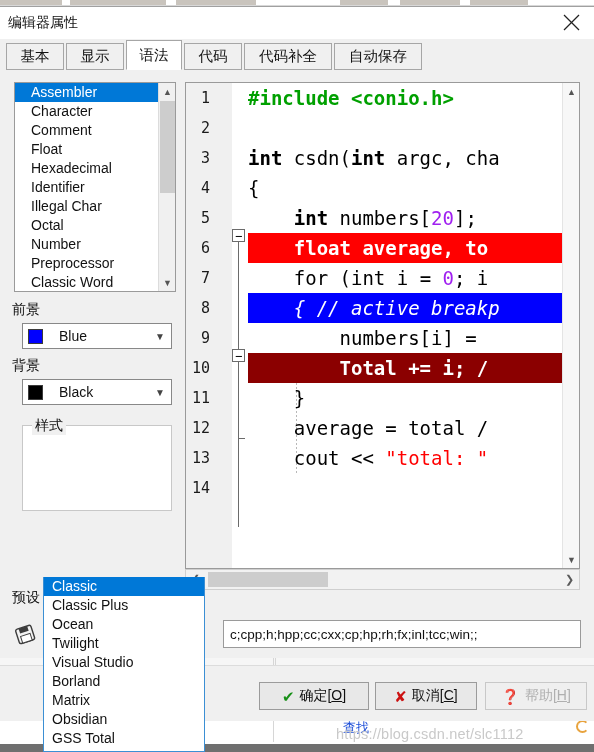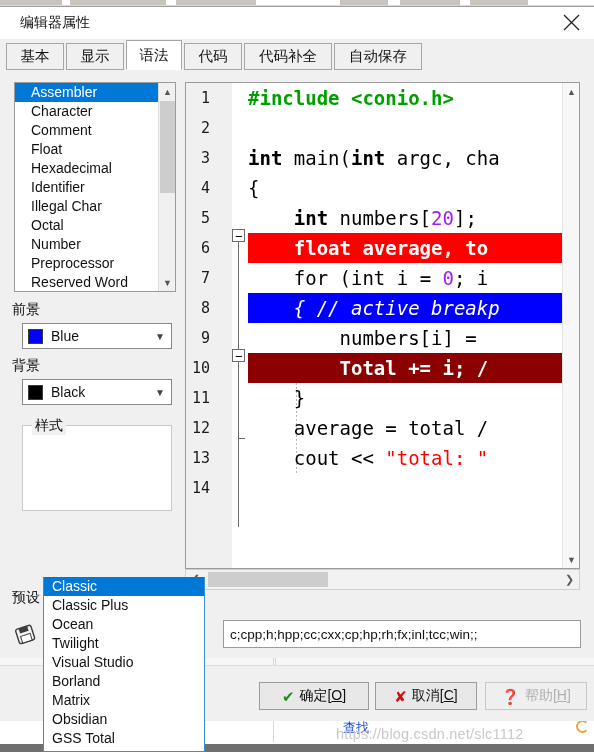--- a/index.html
+++ b/index.html
@@ -69,21 +69,21 @@
   .dialog {
     position: absolute; left: 0; top: 6px; width: 594px; height: 651px;
     background: #f0f0f0;
     border: 1px solid #a0a0a0;
     border-left: none; border-right: none;
   }
   .dlg-titlebar {
     position: relative; height: 32px; background: #ffffff;
   }
   .dlg-title {
-    position: absolute; left: 20px; top: 7px;
+    position: absolute; left: 8px; top: 7px;
     font-size: 14px; color: #111111;
   }
   .dlg-close {
     position: absolute; right: 0; top: 0; width: 46px; height: 31px;
     display: flex; align-items: center; justify-content: center;
     cursor: pointer;
   }
   .dlg-close svg { display: block; }
 
   
@@ -146,21 +146,21 @@
   .combo {
     position: absolute; height: 26px; background: #ffffff;
     border: 1px solid #888888;
     display: flex; align-items: center;
     cursor: pointer;
   }
   .combo .swatch {
     width: 15px; height: 15px; margin-left: 5px; border: 1px solid #3b3b3b; flex: 0 0 auto;
   }
   .combo .ctext {
-    margin-left: 8px; font-size: 14px; color: #111111; flex: 1 1 auto; white-space: nowrap;
+    margin-left: 16px; font-size: 14px; color: #111111; flex: 1 1 auto; white-space: nowrap;
   }
   .combo .caret {
     flex: 0 0 auto; width: 22px; text-align: center; font-size: 10px; color: #444;
   }
 
   .groupbox {
     position: absolute; border: 1px solid #c8c8c8; background: #ffffff;
   }
   .groupbox-title {
     position: absolute; background: #f0f0f0; padding: 0 3px;
@@ -372,21 +372,21 @@
             <div class="item sel">Assembler</div>
             <div class="item">Character</div>
             <div class="item">Comment</div>
             <div class="item">Float</div>
             <div class="item">Hexadecimal</div>
             <div class="item">Identifier</div>
             <div class="item">Illegal Char</div>
             <div class="item">Octal</div>
             <div class="item">Number</div>
             <div class="item">Preprocessor</div>
-            <div class="item">Reserved Word</div>
+            <div class="item">Classic Word</div>
           </div>
         <div class="list-scroll">
           <div class="arrow up">▲</div>
           <div class="thumb"></div>
           <div class="arrow dn">▼</div>
         </div>
       </div>
 
       <div class="field-label" style="left:12px;top:231px;">前景</div>
       <div class="combo" style="left:22px;top:253px;width:150px;">
@@ -428,21 +428,21 @@
           <div class="fold-line" style="top:152px;height:292px;"></div>
           <div class="fold-box" style="top:146px;">−</div>
           <div class="fold-box" style="top:266px;">−</div>
           <div class="fold-tick" style="top:355px;"></div>
         </div>
         <div class="code-area">
           <div class="indent-guide" style="left:48px;top:300px;height:90px;"></div>
           <div id="code-host">
               <div class="code-line"><span class="txt"><span style="color: rgb(0, 160, 0); font-weight: bold;">#include &lt;conio.h&gt;</span></span></div>
               <div class="code-line"><span class="txt"></span></div>
-              <div class="code-line"><span class="txt"><span style="color: rgb(0, 0, 0); font-weight: bold;">int</span><span style="color: rgb(0, 0, 0);"> main(</span><span style="color: rgb(0, 0, 0); font-weight: bold;">int</span><span style="color: rgb(0, 0, 0);"> argc, cha</span></span></div>
+              <div class="code-line"><span class="txt"><span style="color: rgb(0, 0, 0); font-weight: bold;">int</span><span style="color: rgb(0, 0, 0);"> csdn(</span><span style="color: rgb(0, 0, 0); font-weight: bold;">int</span><span style="color: rgb(0, 0, 0);"> argc, cha</span></span></div>
               <div class="code-line"><span class="txt"><span style="color: rgb(0, 0, 0);">{</span></span></div>
               <div class="code-line"><span class="txt"><span style="color: rgb(0, 0, 0);">    </span><span style="color: rgb(0, 0, 0); font-weight: bold;">int</span><span style="color: rgb(0, 0, 0);"> numbers[</span><span style="color: rgb(160, 32, 240);">20</span><span style="color: rgb(0, 0, 0);">];</span></span></div>
               <div class="code-line"><div class="full-bg" style="background: rgb(255, 0, 0);"></div><span class="txt"><span style="color: rgb(255, 255, 255); font-weight: bold;">    </span><span style="color: rgb(255, 255, 255); font-weight: bold;">float</span><span style="color: rgb(255, 255, 255); font-weight: bold;"> average, to</span></span></div>
               <div class="code-line"><span class="txt"><span style="color: rgb(0, 0, 0);">    </span><span style="color: rgb(0, 0, 0);">for</span><span style="color: rgb(0, 0, 0);"> (</span><span style="color: rgb(0, 0, 0);">int</span><span style="color: rgb(0, 0, 0);"> i = </span><span style="color: rgb(160, 32, 240);">0</span><span style="color: rgb(0, 0, 0);">; i</span></span></div>
               <div class="code-line"><div class="full-bg" style="background: rgb(0, 0, 255);"></div><span class="txt"><span style="color: rgb(255, 255, 255); font-style: italic;">    { </span><span style="color: rgb(255, 255, 255); font-style: italic;">// active breakp</span></span></div>
               <div class="code-line"><span class="txt"><span style="color: rgb(0, 0, 0);">        numbers[i] = </span></span></div>
               <div class="code-line"><div class="full-bg" style="background: rgb(139, 0, 0);"></div><span class="txt"><span style="color: rgb(255, 255, 255); font-weight: bold;">        Total += i; /</span></span></div>
               <div class="code-line"><span class="txt"><span style="color: rgb(0, 0, 0);">    }</span></span></div>
               <div class="code-line"><span class="txt"><span style="color: rgb(0, 0, 0);">    average = total /</span></span></div>
               <div class="code-line"><span class="txt"><span style="color: rgb(0, 0, 0);">    cout &lt;&lt; </span><span style="color: rgb(255, 0, 0);">"total: "</span></span></div>

